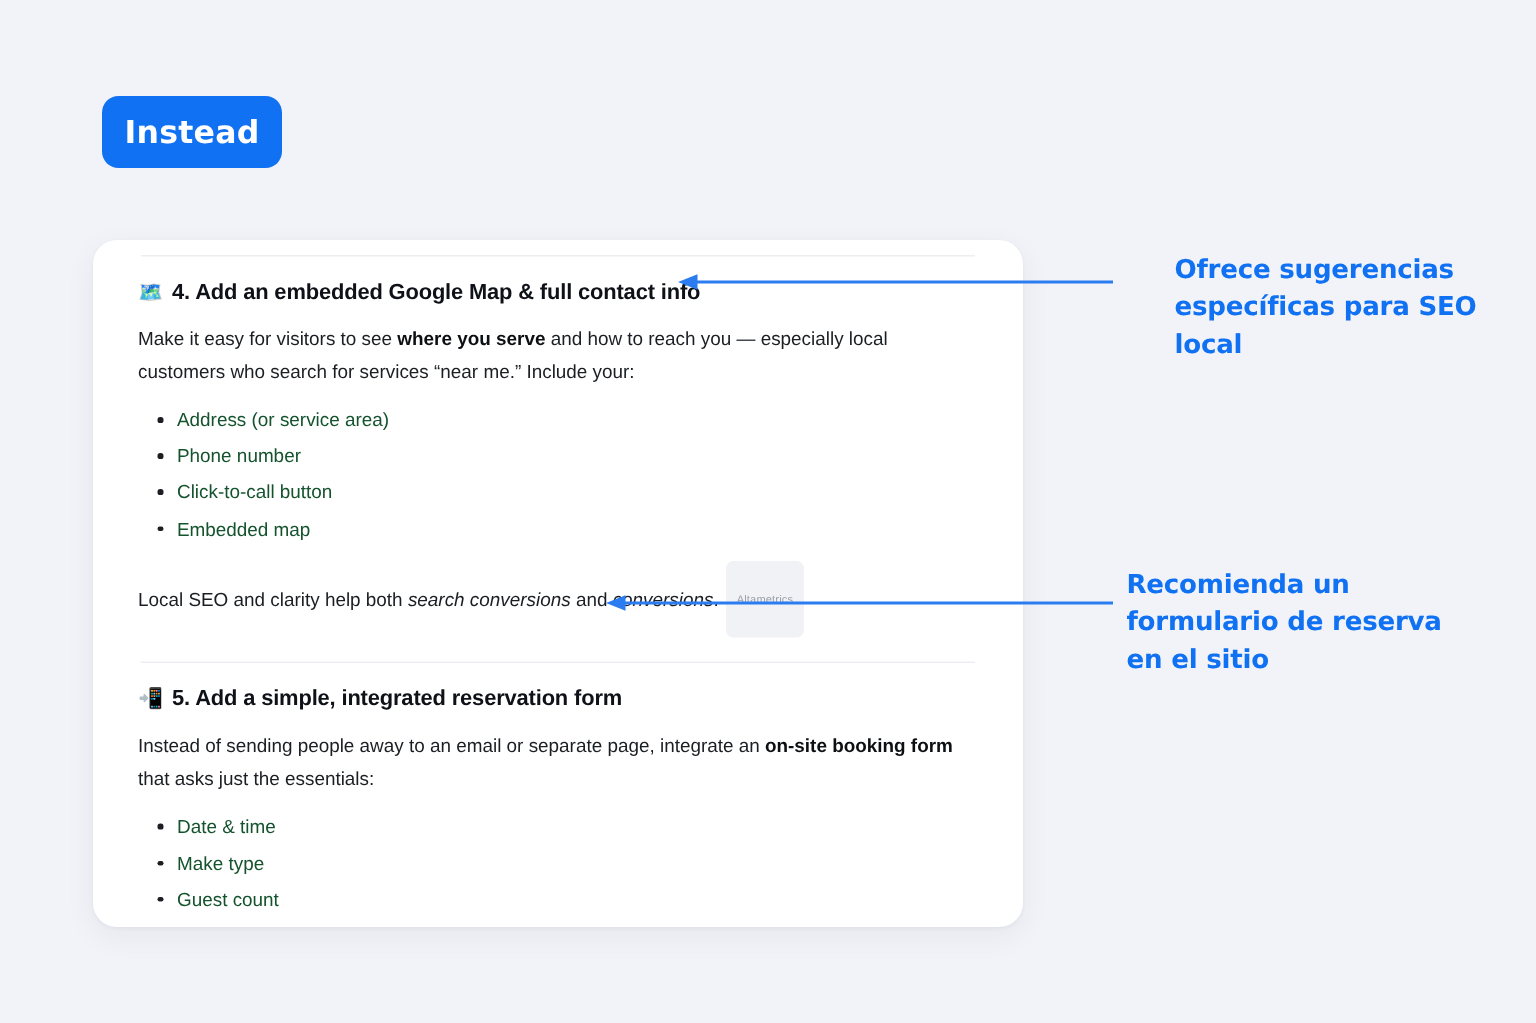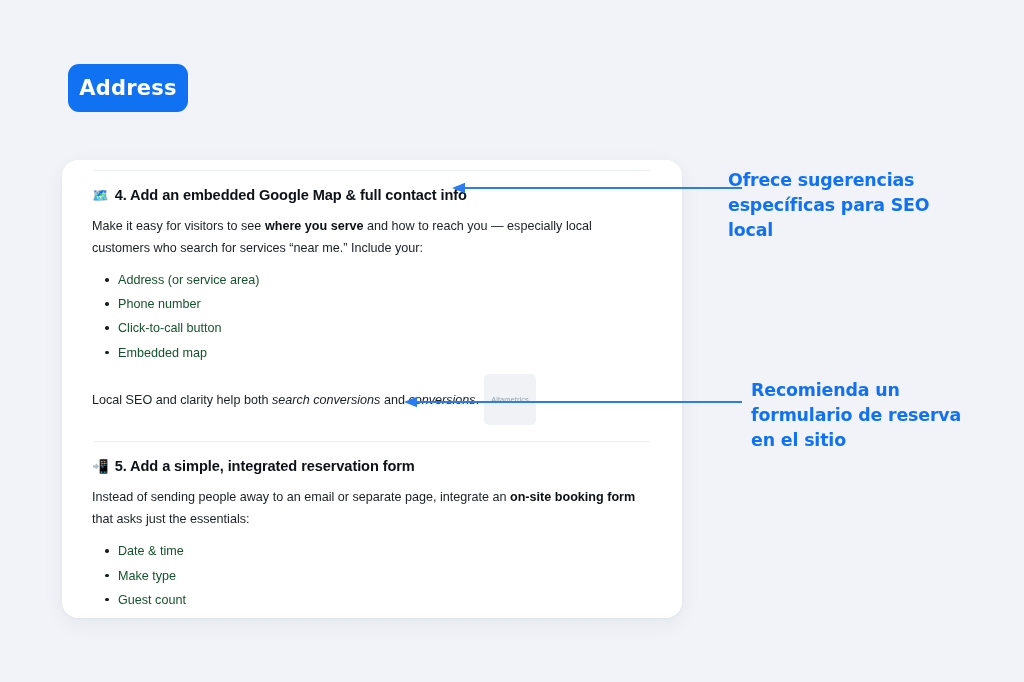--- a/index.html
+++ b/index.html
@@ -120,33 +120,33 @@
   .annotation {
     position: absolute;
     color: #1071f2;
     font-family: "DejaVu Sans", sans-serif;
     font-weight: bold;
     font-size: 17.4px;
     line-height: 1.44;
     letter-spacing: -0.15px;
     width: 215px;
   }
-  #annotation-1 { left: 728px; top: 168px; }
+  #annotation-1 { left: 783px; top: 168px; }
   #annotation-2 { left: 751px; top: 378px; }
 
   
   .arrow-svg { position: absolute; overflow: visible; }
   #arrow-1 { left: 452px; top: 182px; }
   #arrow-2 { left: 404px; top: 396px; }
 </style>
 </head>
 <body style="background: rgb(242, 243, 248);">
 
 <div id="brand-pill">
-  <span class="brand-text">Address</span>
+  <span class="brand-text">Instead</span>
 </div>
 
 <div id="answer-card">
 
   <div class="divider top"></div>
 
   <div class="section">
     <h2 class="section-heading">
       <span class="emoji">🗺️</span>
       <span>4. Add an embedded Google Map &amp; full contact info</span>

